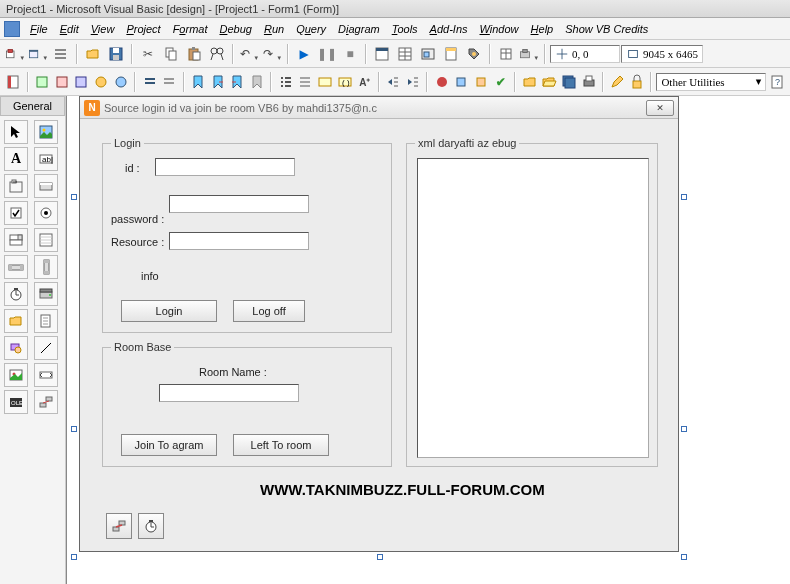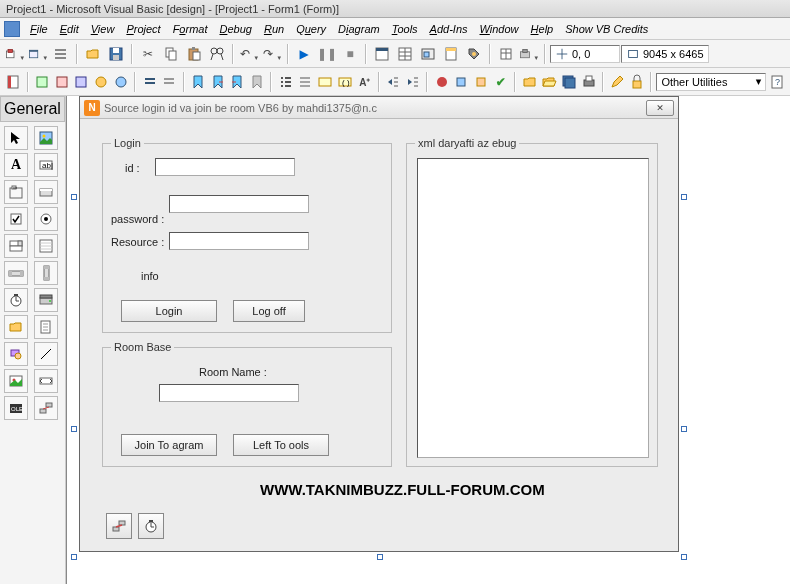--- a/index.html
+++ b/index.html
@@ -13,28 +13,28 @@
 .menubar .menuicon { width: 16px; height: 16px; background: #5a8dce; border: 1px solid #3a6db0; margin-right: 4px; }
 .menubar span { padding: 2px 6px; cursor: default; font-style: italic; }
 .menubar u { text-decoration: underline; }
 
 
 .toolbar { background: #f4f4f4; height: 28px; display: flex; align-items: center; padding: 2px 4px; border-bottom: 1px solid #ccc; gap: 1px; }
 .tbtn { width: 22px; height: 22px; display: flex; align-items: center; justify-content: center; border: 1px solid transparent; cursor: default; font-size: 12px; color: #444; }
 .tsep { width: 2px; height: 20px; border-left: 1px solid #bbb; border-right: 1px solid #fff; margin: 0 3px; }
 .tdrop { position: relative; padding-right: 8px; }
 .tdrop::after { content: "▾"; font-size: 7px; position: absolute; right: 1px; bottom: 2px; color: #555; }
-.tbox { border: 1px inset #ccc; background: #fff; padding: 2px 4px; min-width: 70px; height: 18px; display: flex; align-items: center; font-size: 11px; }
+.tbox { border: 1px inset #ccc; background: #fff; padding: 2px 4px; min-width: 70px; height: 18px; display: flex; align-items: center; font-size: 11px; font-family: Liberation Serif, serif; }
 .tbox.wide { min-width: 110px; }
 svg { width: 16px; height: 16px; }
 
 
 .main { display: flex; height: calc(100% - 96px); }
 .toolbox { width: 66px; background: #f4f4f4; border-right: 1px solid #ccc; }
-.toolbox-tab { background: #e0e0e0; text-align: left; padding: 3px; border: 1px solid #bbb; font-size: 16px; }
+.toolbox-tab { background: #e0e0e0; text-align: center; padding: 3px; border: 1px solid #bbb; font-size: 11px; }
 .toolbox-grid { display: grid; grid-template-columns: 1fr 1fr; gap: 3px; padding: 4px; }
 .tool { width: 24px; height: 24px; border: 1px solid #bbb; background: #f8f8f8; display: flex; align-items: center; justify-content: center; font-size: 12px; cursor: default; }
 
 
 .designer { flex: 1; background: #fff; position: relative; border-left: 1px solid #888; }
 .grab { position: absolute; width: 6px; height: 6px; background: #fff; border: 1px solid #3a6eb5; }
 
 
 .formwin { position: absolute; left: 12px; top: 0; width: 600px; height: 456px; border: 1px solid #666; background: #ececec; }
 .form-title { height: 22px; background: linear-gradient(#f7f7f7, #e4e4e4); border-bottom: 1px solid #bbb; display: flex; align-items: center; padding: 0 4px; }
@@ -560,21 +560,21 @@
           <span class="lbl" style="left:38px;top:126px">info</span>
           <div class="btn" style="left:18px;top:156px;width:96px">Login</div>
           <div class="btn" style="left:130px;top:156px;width:72px">Log off</div>
         </div>
 
         <div class="groupbox" style="left:22px;top:228px;width:290px;height:120px">
           <span class="legend">Room Base</span>
           <span class="lbl" style="left:96px;top:18px">Room Name :</span>
           <div class="txt" style="left:56px;top:36px;width:140px"></div>
           <div class="btn" style="left:18px;top:86px;width:96px">Join To agram</div>
-          <div class="btn" style="left:130px;top:86px;width:96px">Left To ools</div>
+          <div class="btn" style="left:130px;top:86px;width:96px">Left To room</div>
         </div>
 
         <div class="groupbox" style="left:326px;top:24px;width:252px;height:324px">
           <span class="legend">xml daryafti az ebug</span>
           <div class="listbox" style="left:10px;top:14px;width:232px;height:300px"></div>
         </div>
 
         <div class="watermark" style="left:180px;top:362px">WWW.TAKNIMBUZZ.FULL-FORUM.COM</div>
 
         <div class="iconbtn" style="left:26px;top:394px">

